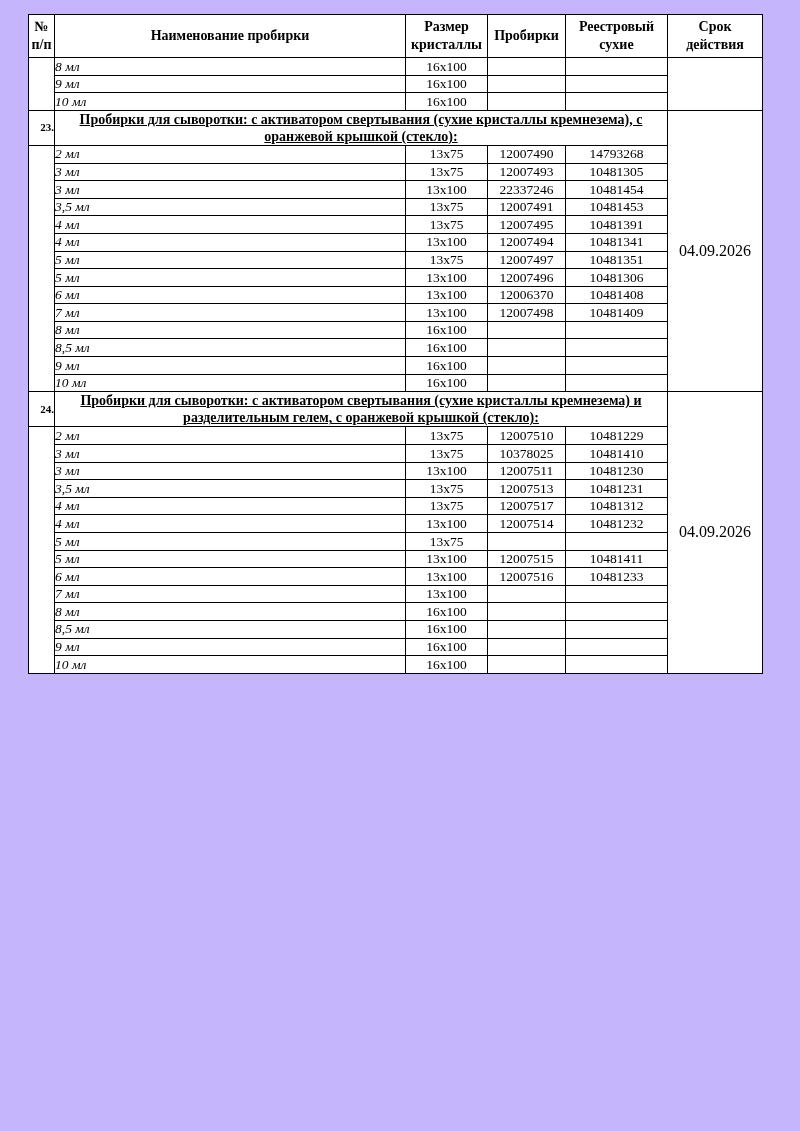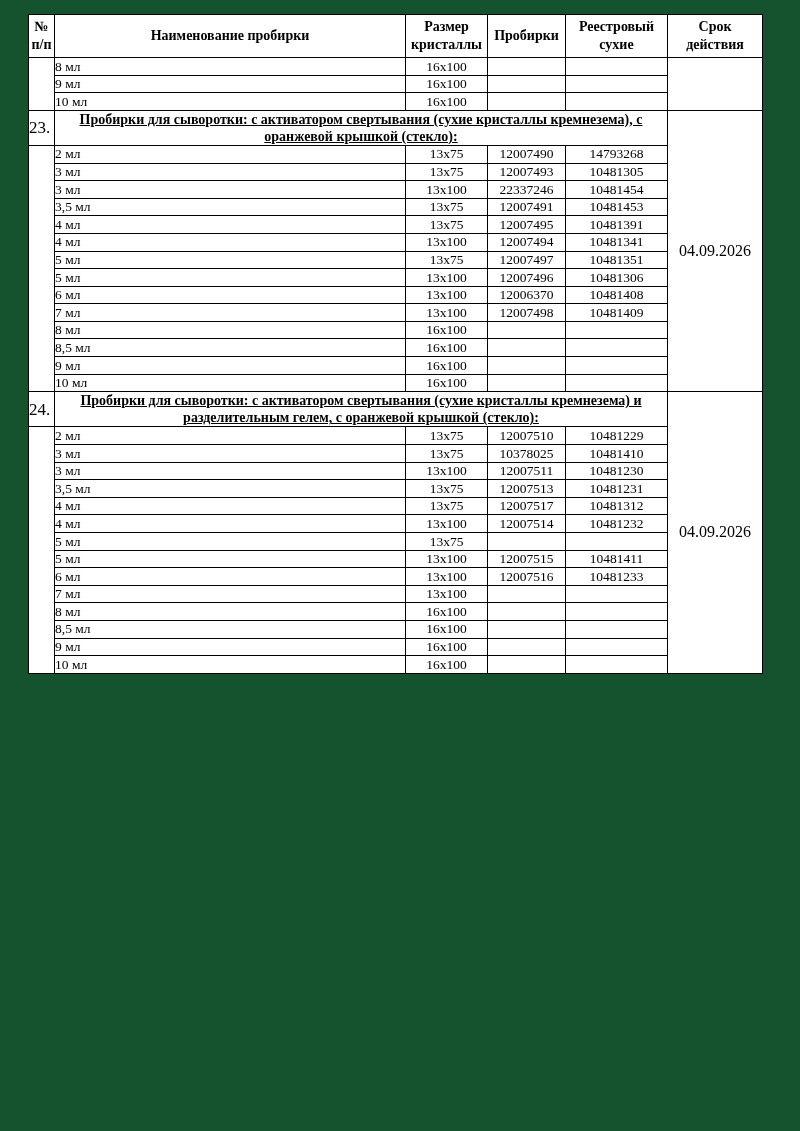--- a/index.html
+++ b/index.html
@@ -4,21 +4,21 @@
 <style>
   html, body {
     margin: 0;
     padding: 0;
     background: #ffffff;
   }
   .page {
     position: relative;
     width: 800px;
     height: 1131px;
-    background: #14532d;
+    background: #c4b5fd;
     font-family: "Liberation Serif", serif;
     color: #000000;
     overflow: hidden;
   }
   table.doc-table {
     position: absolute;
     left: 28px;
     top: 14px;
     width: 734px;
     border-collapse: collapse;
@@ -46,26 +46,28 @@
     text-align: center;
     padding: 0 6px;
     text-decoration: underline;
   }
   tbody tr.data-row { height: 17.6px; }
   tbody td {
     font-size: 13.5px;
     line-height: 1.0;
   }
   td.c-num {
-    font-size: 17px;
-    text-align: left;
+    font-size: 11px;
+    text-align: right;
+    font-weight: bold;
   }
   td.c-name {
     text-align: left;
     padding-left: 3px;
+    font-style: italic;
   }
   td.c-size, td.c-article, td.c-reg {
     text-align: center;
   }
   td.c-date {
     font-size: 16px;
     text-align: center;
     vertical-align: middle;
   }
 </style>

